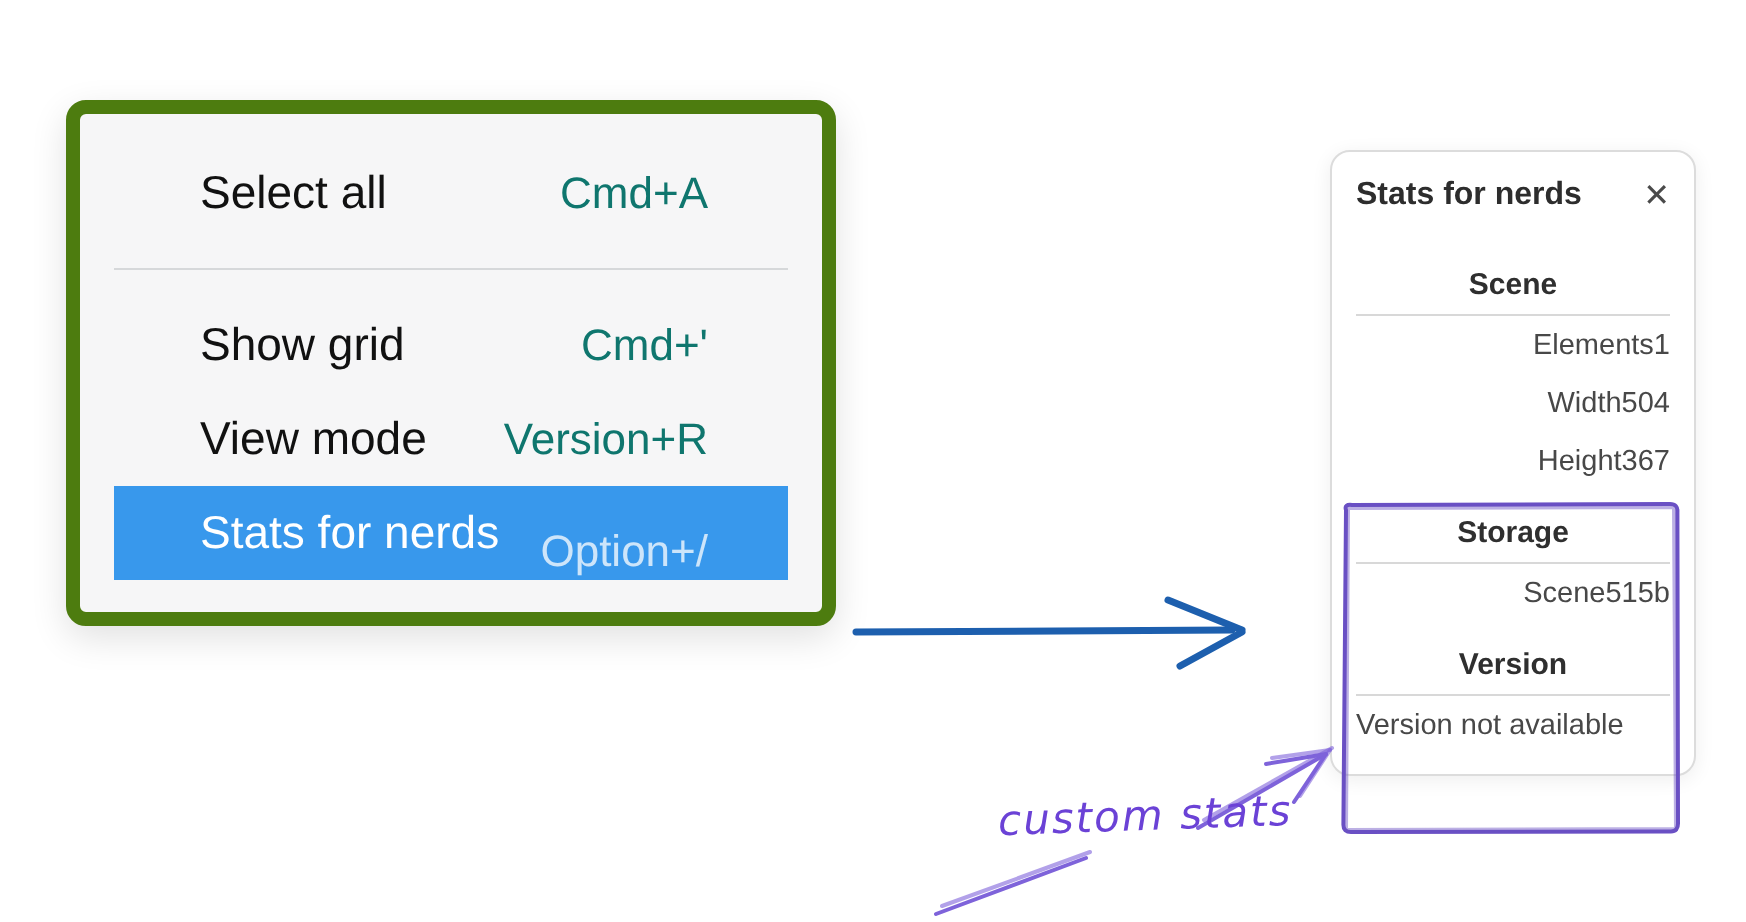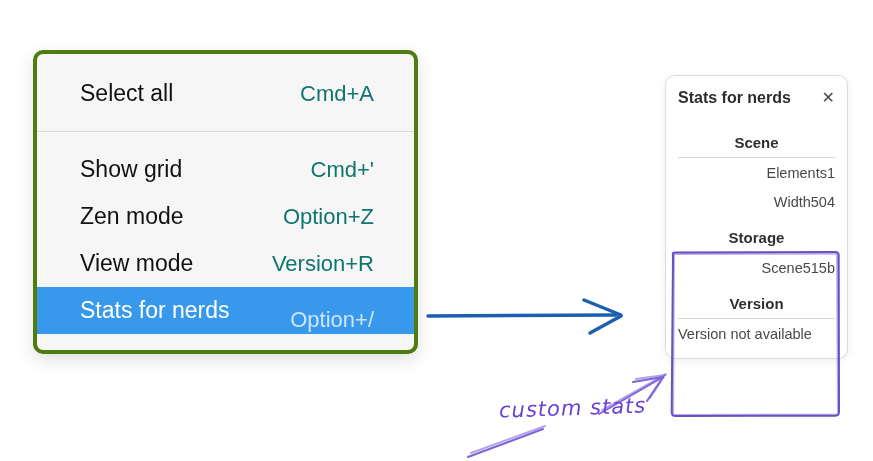--- a/index.html
+++ b/index.html
@@ -13,24 +13,24 @@
   }
 
   
   .menu {
     position: absolute;
     left: 33px;
     top: 50px;
     width: 385px;
     box-sizing: border-box;
     background: #f6f6f7;
-    border: 4px solid #4d7c0f;
+    border: 7px solid #4d7c0f;
     border-radius: 10px;
     box-shadow: 0 6px 18px rgba(0,0,0,0.12);
-    padding: 16px 0;
+    padding: 16px 17px;
     overflow: hidden;
   }
   .menu-item {
     height: 47px;
     display: flex;
     align-items: center;
     justify-content: space-between;
     padding: 0 40px 0 43px;
     font-size: 23px;
     color: #111111;
@@ -127,24 +127,20 @@
     <div class="menu-item">
       <span class="mi-label">Select all</span>
       <span class="mi-shortcut">Cmd+A</span>
     </div>
     <div class="menu-separator"></div>
     <div class="menu-item">
       <span class="mi-label">Show grid</span>
       <span class="mi-shortcut">Cmd+'</span>
     </div>
     <div class="menu-item">
-      <span class="mi-label">Zen mode</span>
-      <span class="mi-shortcut">Option+Z</span>
-    </div>
-    <div class="menu-item">
       <span class="mi-label">View mode</span>
       <span class="mi-shortcut">Version+R</span>
     </div>
     <div class="menu-item highlighted">
       <span class="mi-label">Stats for nerds</span>
       <span class="mi-shortcut">Option+/</span>
     </div>
   </div>
 
   <div class="stats-panel">
@@ -155,20 +151,24 @@
 
     <div class="sp-heading">Scene</div>
     <hr class="sp-divider">
     <div class="sp-row">
       <span>Elements</span>
       <span>1</span>
     </div>
     <div class="sp-row">
       <span>Width</span>
       <span>504</span>
+    </div>
+    <div class="sp-row">
+      <span>Height</span>
+      <span>367</span>
     </div>
 
     <div class="sp-heading tight">Storage</div>
     <hr class="sp-divider">
     <div class="sp-row">
       <span>Scene</span>
       <span>515b</span>
     </div>
 
     <div class="sp-heading tight">Version</div>

